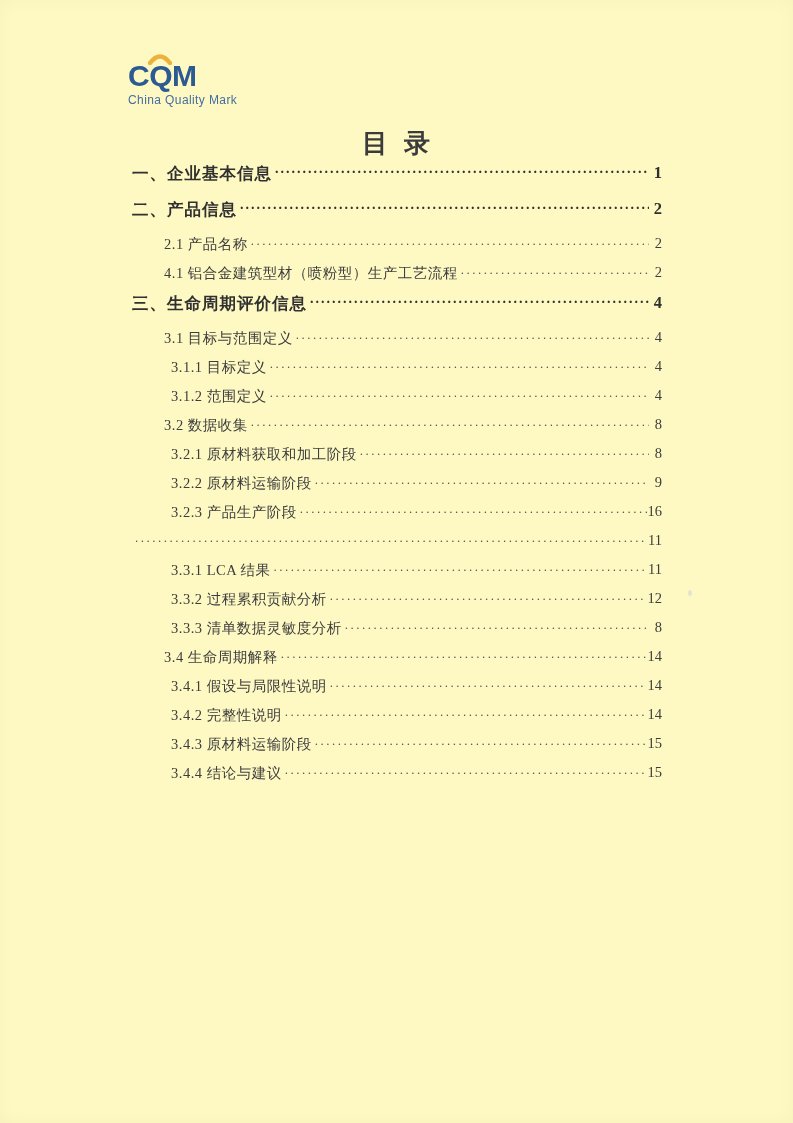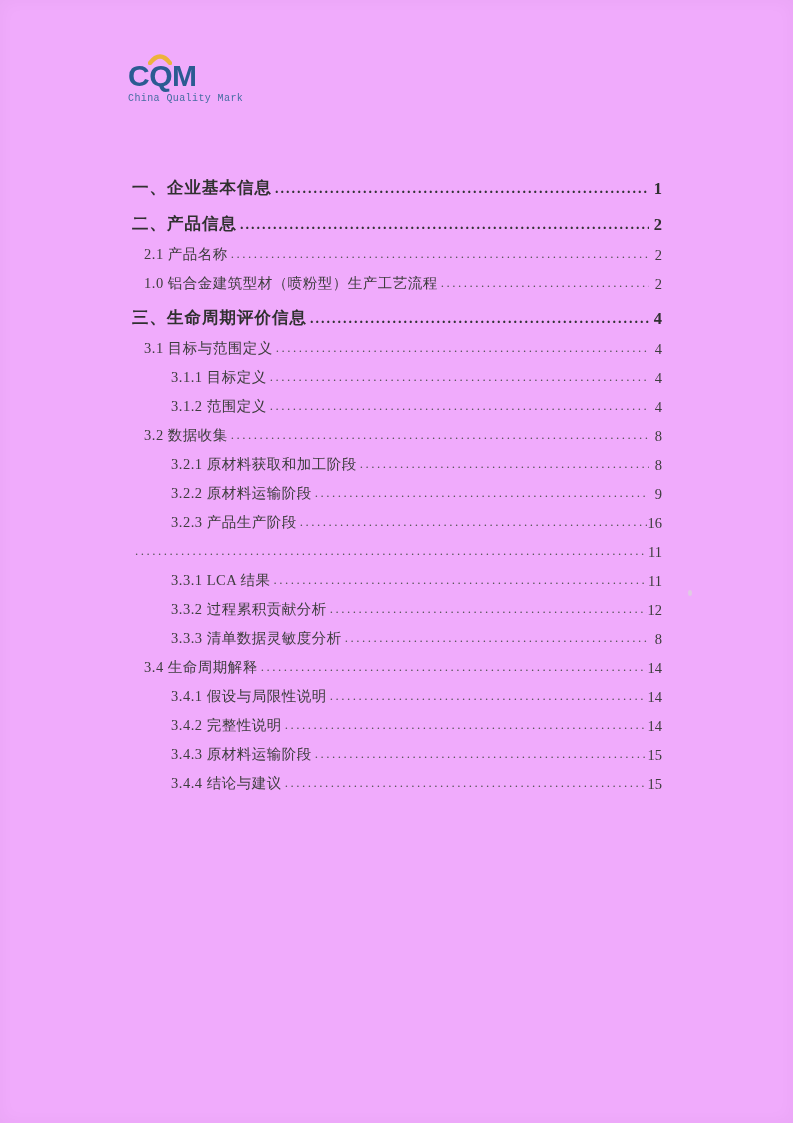--- a/index.html
+++ b/index.html
@@ -5,69 +5,69 @@
   html,body { margin:0; padding:0; }
   body {
     width:793px; height:1123px;
     background:#f4f4f2;
     font-family:"Liberation Serif","DejaVu Serif",serif;
     position:relative;
     overflow:hidden;
   }
   .page {
     position:absolute; inset:0;
-    background:#f0abfc;
+    background:#fef9c3;
     box-shadow:inset 0 0 18px rgba(0,0,0,0.03);
   }
   
   .logo-block {
     position:absolute; left:128px; top:60px;
     width:70px;
   }
   .logo-acronym {
     font-family:"Liberation Sans","DejaVu Sans",sans-serif;
     font-weight:800; font-size:30px; line-height:1.05;
     color:#2b5b92; letter-spacing:-0.5px;
     position:relative;
   }
   .logo-arc {
     position:absolute; left:20px; top:-7px;
   }
   .logo-tagline {
-    font-family:Liberation Mono, monospace;
-    font-size:10px; color:#446da1; letter-spacing:0.4px;
+    font-family:Liberation Sans, sans-serif;
+    font-size:12px; color:#446da1; letter-spacing:0.4px;
     margin-top:1px; white-space:nowrap;
   }
   .company-name {
     position:absolute; left:232px; top:74px;
     font-family:"Liberation Sans","DejaVu Sans",sans-serif;
     font-weight:700; font-size:19px; color:#2b5b92;
     letter-spacing:0.5px; white-space:nowrap;
   }
   
   .doc-title {
     position:absolute; top:126px; left:0; width:100%;
     text-align:center;
     font-size:26px; font-weight:700; color:#3b3b3b;
     white-space:pre; letter-spacing:1px;
   }
   
   .toc {
     position:absolute; left:132px; top:163px; width:530px;
   }
   .toc-row {
-    display:flex; align-items:flex-end;
+    display:flex; align-items:flex-start;
     height:29px; font-size:14.5px; color:#3d3d3d;
   }
   .toc-row.l1 {
     height:36px; font-size:16.5px; font-weight:700; color:#303030;
   }
   .toc-row .label { white-space:nowrap; letter-spacing:0.5px; }
   .toc-row.l1 .label { letter-spacing:1px; }
-  .toc-row.l2 .label { margin-left:12px; }
+  .toc-row.l2 .label { margin-left:32px; }
   .toc-row.l3 .label { margin-left:39px; }
   .dots {
     flex:1; overflow:hidden; white-space:nowrap;
     font-size:13px; letter-spacing:2.5px;
     margin:0 1px 0 3px; color:#555;
     transform:translateY(-2px);
   }
   .toc-row.l1 .dots {
     font-size:14px; letter-spacing:2px; font-weight:700; color:#333;
   }
@@ -86,39 +86,40 @@
 
   <div class="logo-block">
     <div class="logo-acronym">CQM</div>
     <svg class="logo-arc" width="24" height="12" aria-hidden="true">
       <path d="M2 10 Q12 -3 22 10" fill="none" stroke="#edb23c" stroke-width="4.5" stroke-linecap="round"></path>
     </svg>
     <div class="logo-tagline">China Quality Mark</div>
   </div>
 
 
+  <div class="doc-title">目  录</div>
 
   <div class="toc">
       <div class="toc-row l1">
     <span class="label">一、企业基本信息</span>
     <span class="dots">........................................................................................................................................................................................................</span>
     <span class="pagenum">1</span>
   </div>
       <div class="toc-row l1">
     <span class="label">二、产品信息</span>
     <span class="dots">........................................................................................................................................................................................................</span>
     <span class="pagenum">2</span>
   </div>
       <div class="toc-row l2">
     <span class="label">2.1 产品名称</span>
     <span class="dots">........................................................................................................................................................................................................</span>
     <span class="pagenum">2</span>
   </div>
       <div class="toc-row l2">
-    <span class="label">1.0 铝合金建筑型材（喷粉型）生产工艺流程</span>
+    <span class="label">4.1 铝合金建筑型材（喷粉型）生产工艺流程</span>
     <span class="dots">........................................................................................................................................................................................................</span>
     <span class="pagenum">2</span>
   </div>
       <div class="toc-row l1">
     <span class="label">三、生命周期评价信息</span>
     <span class="dots">........................................................................................................................................................................................................</span>
     <span class="pagenum">4</span>
   </div>
       <div class="toc-row l2">
     <span class="label">3.1 目标与范围定义</span>

